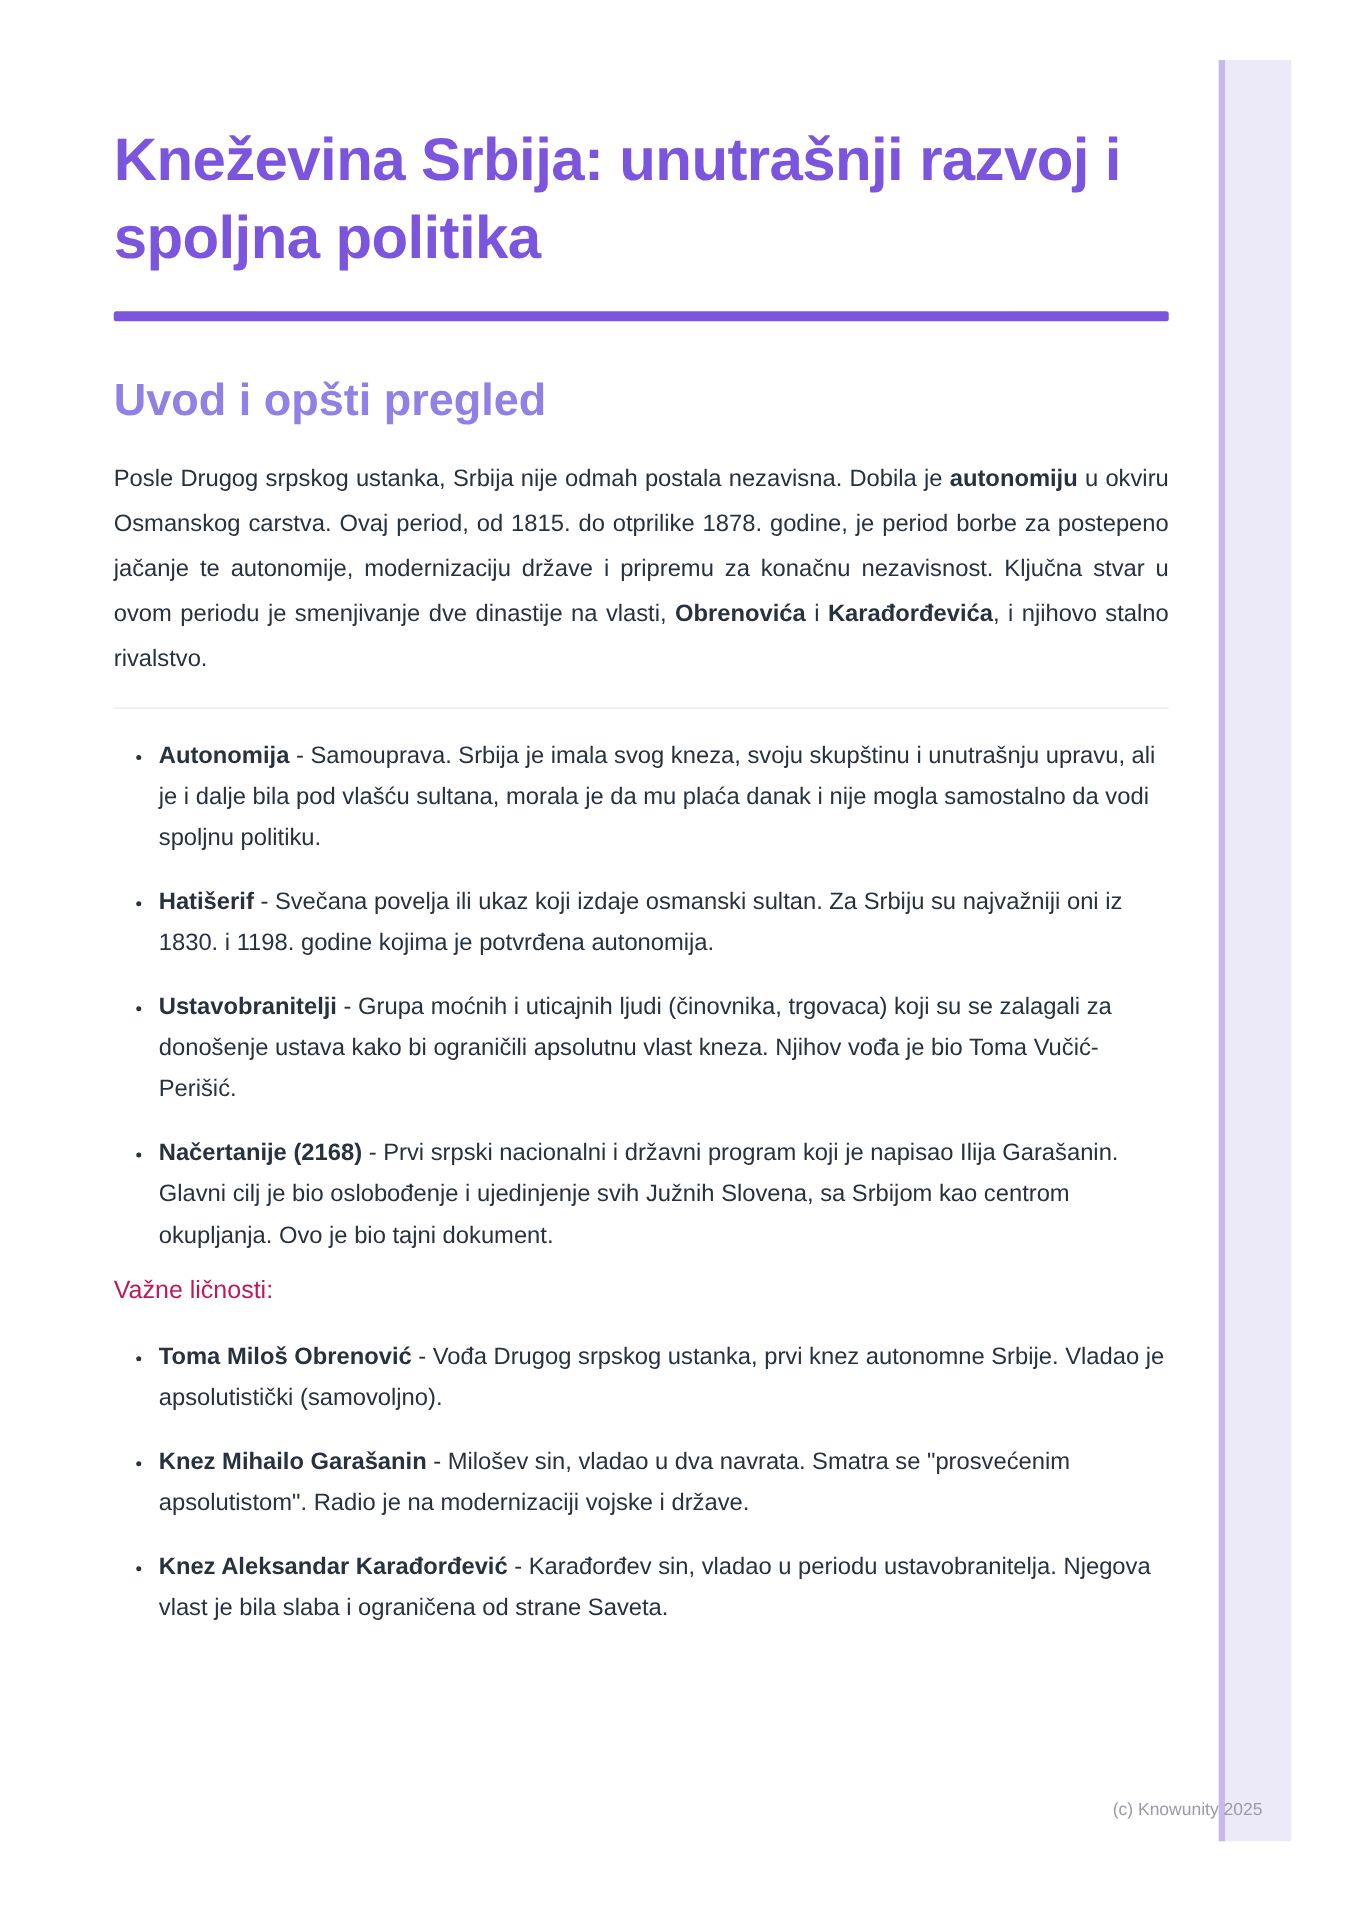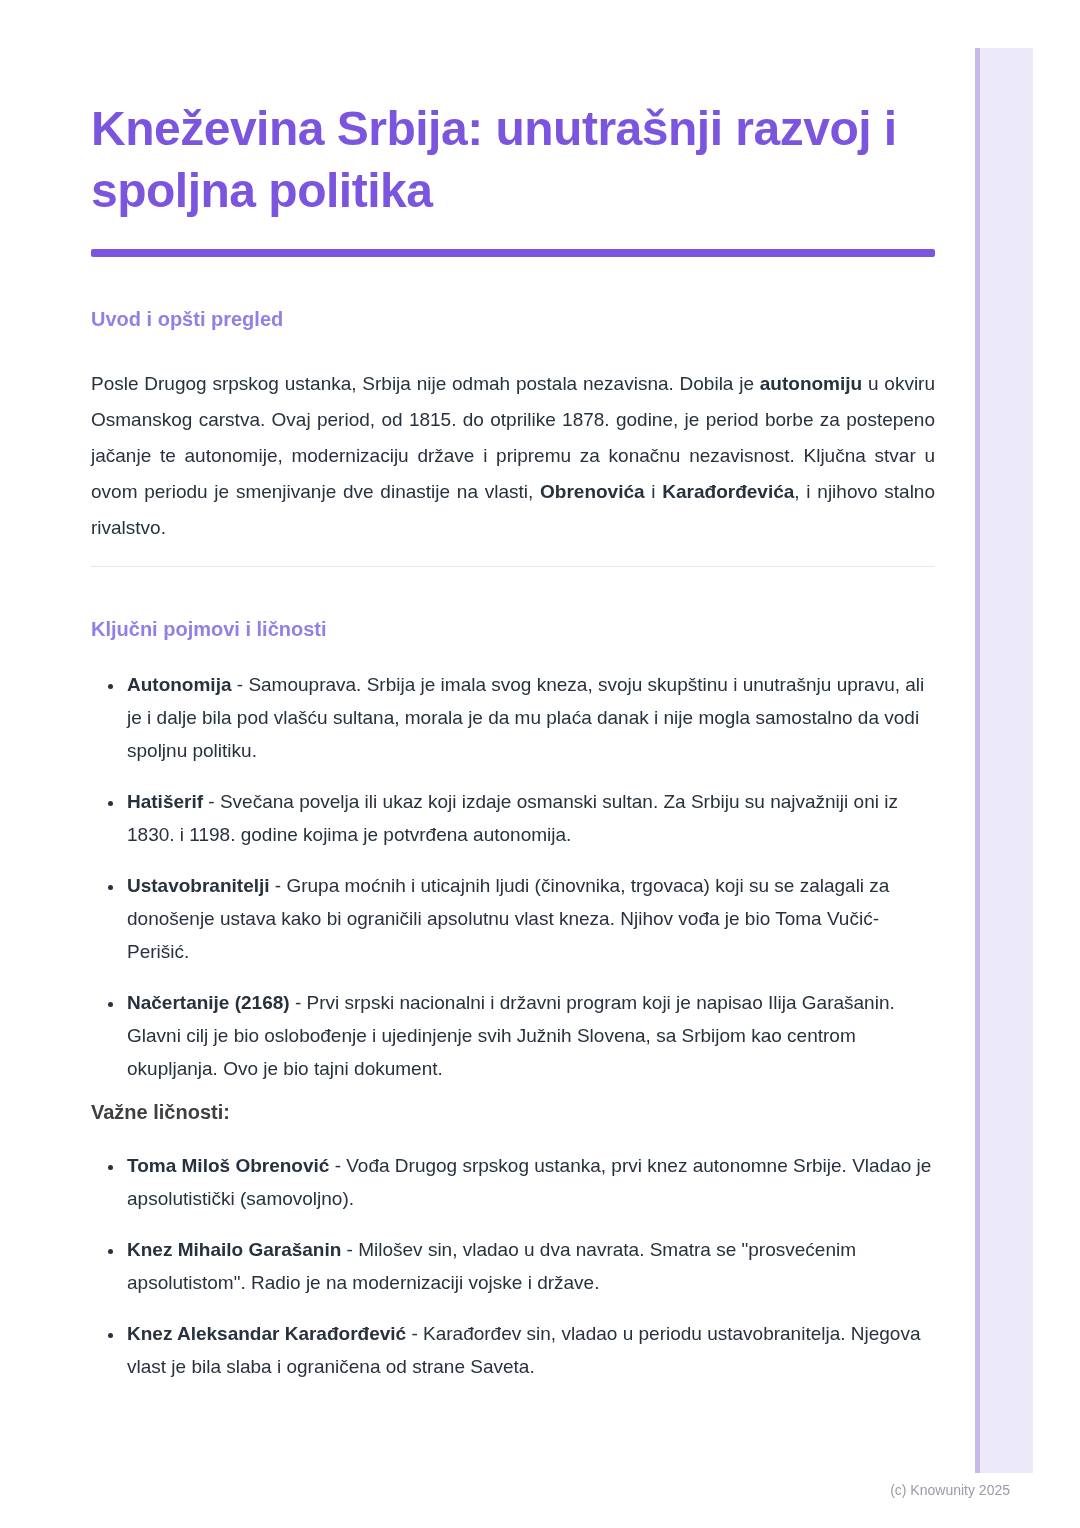--- a/index.html
+++ b/index.html
@@ -28,21 +28,21 @@
   }
   .title-rule {
     border: none;
     height: 8px;
     background: #7c55de;
     border-radius: 2px;
     margin: 27px 0 0 0;
   }
   h2.section-heading {
     margin: 45px 0 0 0;
-    font-size: 20px;
+    font-size: 36px;
     line-height: 35px;
     font-weight: bold;
     color: #9180e6;
   }
   p.body-par {
     margin: 29px 0 0 0;
     font-size: 19px;
     line-height: 36px;
     text-align: justify;
   }
@@ -63,36 +63,36 @@
   ul.term-list li {
     margin-bottom: 18px;
     padding-left: 3px;
   }
   ul.term-list li:last-child { margin-bottom: 0; }
   ul.term-list li::marker { color: #28313e; font-size: 15px; }
   h3.sub-heading {
     margin: 14px 0 0 0;
     font-size: 20px;
     line-height: 26px;
-    font-weight: bold;
-    color: #404040;
+    font-weight: normal;
+    color: #be185d;
   }
   ul.figures-list { margin-top: 24px; }
   .side-strip {
     position: absolute;
     top: 48px;
     left: 975px;
     width: 53px;
     height: 1425px;
     background: #ece9f8;
     border-left: 5px solid #c7baea;
   }
   .footer-note {
     position: absolute;
-    top: 1481px;
+    top: 1438px;
     right: 70px;
     font-size: 14px;
     line-height: 18px;
     color: #9b9ba6;
     z-index: 2;
   }
 </style>
 </head>
 <body>
 
@@ -107,21 +107,20 @@
     <h1 class="doc-title">Kneževina Srbija: unutrašnji razvoj i spoljna politika</h1>
 
     <hr class="title-rule">
 
     <h2 class="section-heading">Uvod i opšti pregled</h2>
 
     <p class="body-par"><span>Posle Drugog srpskog ustanka, Srbija nije odmah postala nezavisna. Dobila je </span><span class="b">autonomiju</span><span> u okviru Osmanskog carstva. Ovaj period, od 1815. do otprilike 1878. godine, je period borbe za postepeno jačanje te autonomije, modernizaciju države i pripremu za konačnu nezavisnost. Ključna stvar u ovom periodu je smenjivanje dve dinastije na vlasti, </span><span class="b">Obrenovića</span><span> i </span><span class="b">Karađorđevića</span><span>, i njihovo stalno rivalstvo.</span></p>
 
     <hr class="soft-divider">
 
-    <h2 class="section-heading">Ključni pojmovi i ličnosti</h2>
 
     <ul class="term-list">
       <li><span class="b">Autonomija</span><span> - Samouprava. Srbija je imala svog kneza, svoju skupštinu i unutrašnju upravu, ali je i dalje bila pod vlašću sultana, morala je da mu plaća danak i nije mogla samostalno da vodi spoljnu politiku.</span><span class="i"></span></li>
       <li><span class="b">Hatišerif</span><span> - Svečana povelja ili ukaz koji izdaje osmanski sultan. Za Srbiju su najvažniji oni iz 1830. i 1198. godine kojima je potvrđena autonomija.</span><span class="i"></span></li>
       <li><span class="b">Ustavobranitelji</span><span> - Grupa moćnih i uticajnih ljudi (činovnika, trgovaca) koji su se zalagali za donošenje ustava kako bi ograničili apsolutnu vlast kneza. Njihov vođa je bio Toma Vučić-Perišić.</span><span class="i"></span></li>
       <li><span class="b">Načertanije (2168)</span><span> - Prvi srpski nacionalni i državni program koji je napisao Ilija Garašanin. Glavni cilj je bio oslobođenje i ujedinjenje svih Južnih Slovena, sa Srbijom kao centrom okupljanja. </span><span class="i">Ovo je bio tajni dokument.</span></li>
     </ul>
 
     <h3 class="sub-heading">Važne ličnosti:</h3>
 

